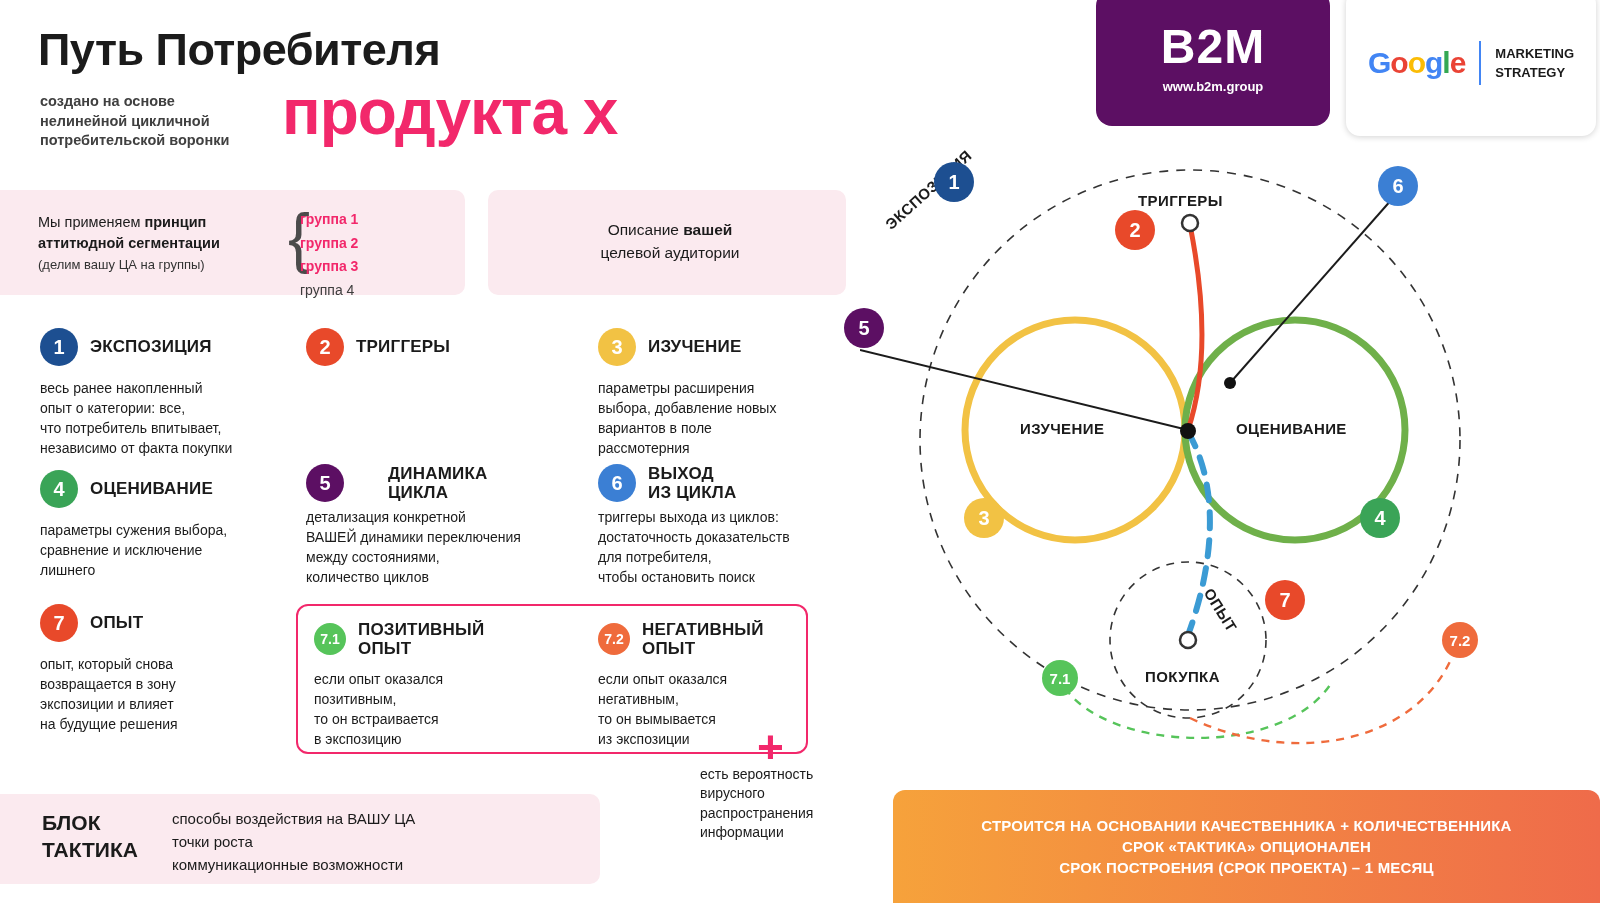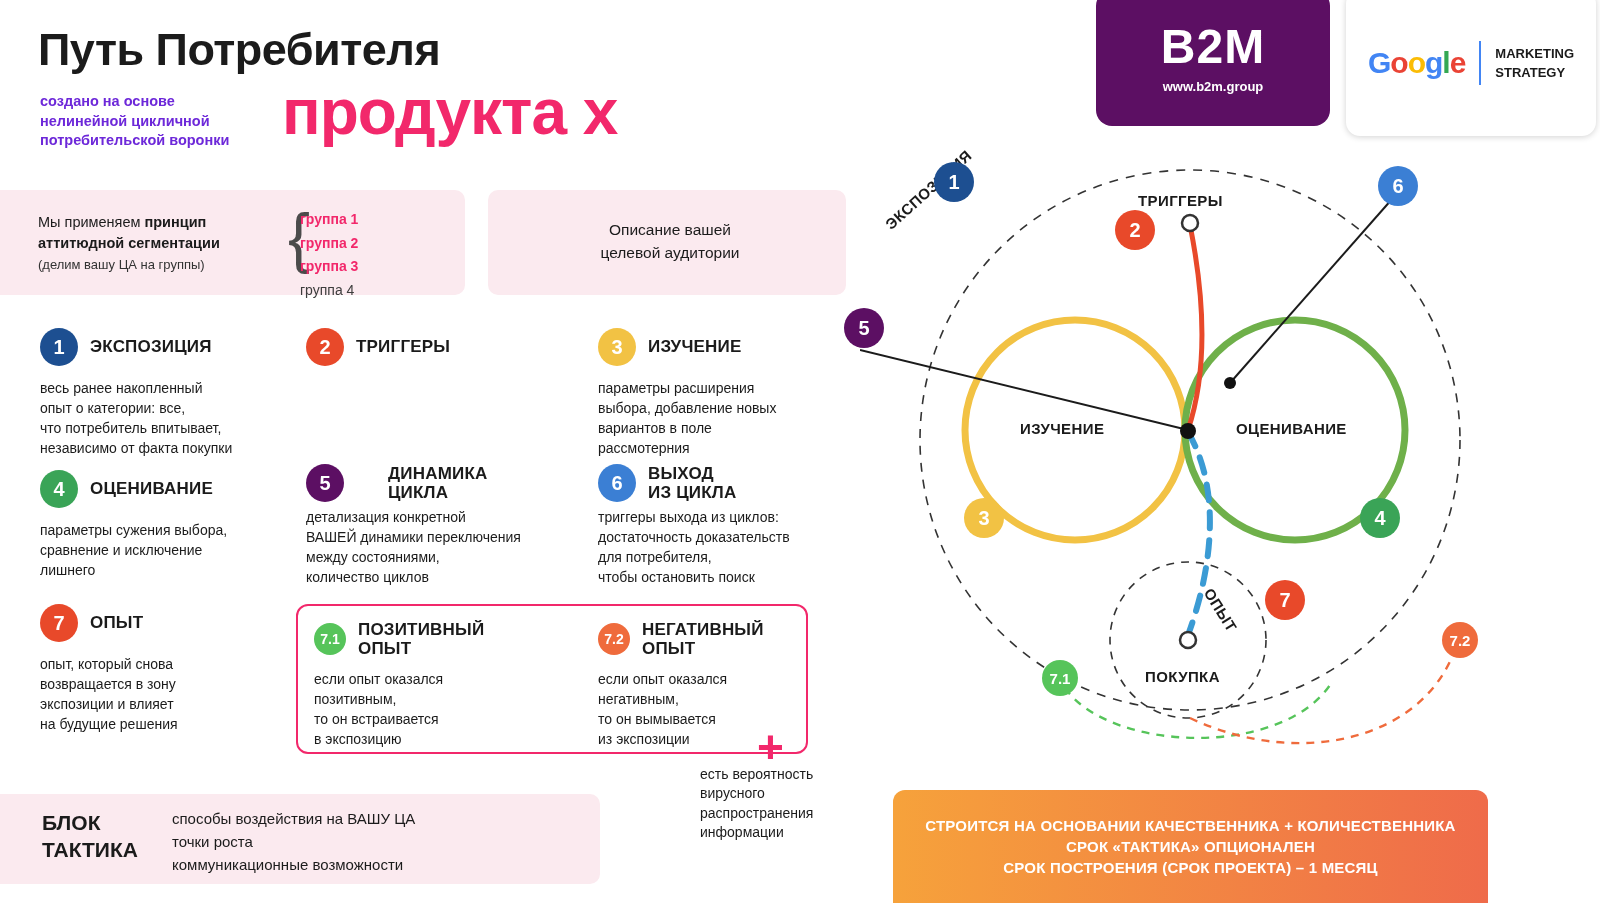--- a/index.html
+++ b/index.html
@@ -13,21 +13,21 @@
   }
   .page{position:relative;width:1600px;height:903px;}
 
   
   .title-main{
     position:absolute;left:38px;top:24px;
     font-size:45px;font-weight:bold;letter-spacing:-0.5px;color:#1b1b1b;
   }
   .title-sub{
     position:absolute;left:40px;top:92px;
-    font-size:14.5px;font-weight:bold;line-height:1.36;color:#6d28d9;
+    font-size:14.5px;font-weight:bold;line-height:1.36;color:#404040;
     width:240px;
   }
   .title-pink{
     position:absolute;left:282px;top:75px;
     font-size:64px;font-weight:bold;color:#f2286b;letter-spacing:-1px;
   }
 
   
   .b2m-box{
     position:absolute;left:1096px;top:-10px;width:234px;height:136px;
@@ -57,21 +57,21 @@
   .strip1 .small{font-size:13px;color:#333;}
   .groups{position:absolute;left:300px;top:18px;font-size:14px;line-height:1.68;font-weight:bold;}
   .brace{position:absolute;left:288px;top:14px;font-size:66px;color:#4b4b4b;font-weight:300;line-height:1;}
   .grp1{color:#f2286b}.grp2{color:#f2286b}.grp3{color:#f2286b}.grp4{color:#3d3d3d;font-weight:normal}
 
   .strip2{
     position:absolute;left:488px;top:190px;width:358px;height:105px;
     background:#fbeaef;border-radius:10px;
   }
   .strip2 .t{position:absolute;left:92px;top:28px;font-size:15.5px;line-height:1.5;text-align:center;width:180px;}
-  .strip2 b{font-weight:normal;}
+  .strip2 b{font-weight:bold;}
 
   
   .item{position:absolute;}
   .badge{
     width:38px;height:38px;border-radius:50%;
     color:#fff;font-size:20px;font-weight:bold;
     display:flex;align-items:center;justify-content:center;
   }
   .badge.sm{width:32px;height:32px;font-size:14px;}
   .item-head{display:flex;align-items:center;gap:12px;}
@@ -95,21 +95,21 @@
   
   .tactics{
     position:absolute;left:0;top:794px;width:600px;height:90px;
     background:#fbeaef;border-radius:0 10px 10px 0;
   }
   .tactics .lbl{position:absolute;left:42px;top:16px;font-size:21px;font-weight:bold;line-height:1.28;}
   .tactics .txt{position:absolute;left:172px;top:14px;font-size:15px;line-height:1.53;}
 
   
   .banner{
-    position:absolute;left:893px;top:790px;width:595px;height:113px;
+    position:absolute;left:893px;top:790px;width:707px;height:113px;
     background:linear-gradient(90deg,#f6a23b 0%, #ef6b4a 100%);
     border-radius:12px 12px 0 0;
     display:flex;flex-direction:column;align-items:center;justify-content:center;gap:4px;
   }
   .banner div{color:#fff;font-size:15px;font-weight:bold;text-align:center;letter-spacing:.2px;}
 
   
   .diagram{position:absolute;left:860px;top:140px;width:740px;height:640px;}
   .dlabel{position:absolute;font-size:15px;font-weight:bold;letter-spacing:.4px;}
   .dbadge{

